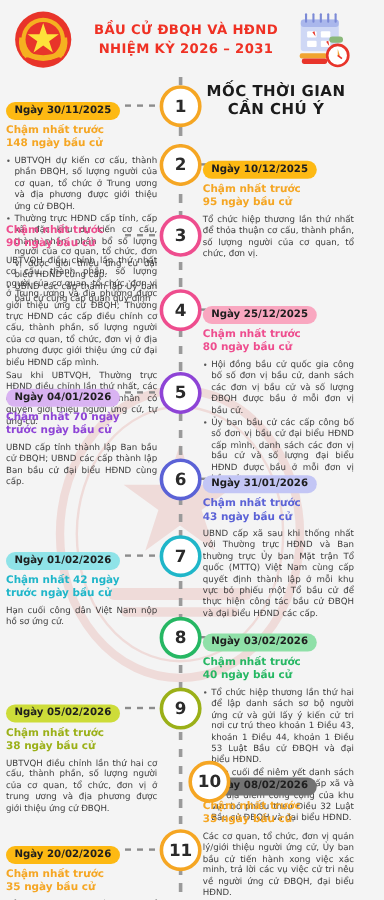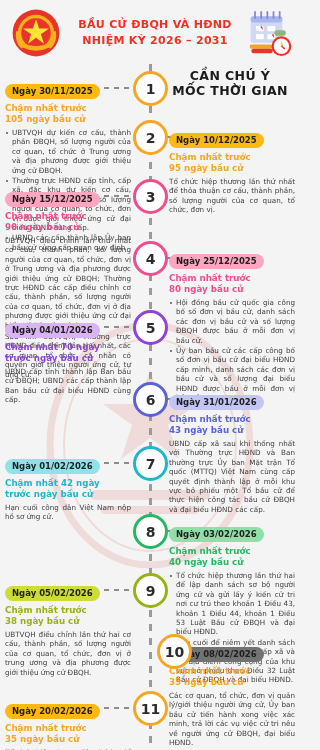--- a/index.html
+++ b/index.html
@@ -212,46 +212,46 @@
       <rect x="30" y="24" width="13" height="6" rx="3" fill="#8ab87a"></rect>
       <rect x="2" y="40" width="26" height="5" rx="2" fill="#f0a431"></rect>
       <rect x="4" y="45" width="24" height="5" rx="2" fill="#e8342a"></rect>
       <circle cx="38" cy="42" r="10" fill="#fff" stroke="#e8342a" stroke-width="2.5"></circle>
       <path d="M38 36 l2 6 l-2 1 Z" fill="#f0a431"></path>
       <line x1="38" y1="42" x2="42" y2="45" stroke="#e8342a" stroke-width="1.6"></line>
     </svg>
   </div>
 
   <div class="section-title">
+    <div>MỐC THỜI GIAN</div>
     <div>CẦN CHÚ Ý</div>
-    <div>MỐC THỜI GIAN</div>
   </div>
 
   <div class="spine"></div>
 
   <div id="timeline-root">
       <div class="node" style="top: 71px; border-color: rgb(245, 166, 35);">1</div>
       <div class="connector" style="top: 87px; left: 104px; width: 30px;"></div>
       <div class="entry left" style="top: 79px;"><div class="date-pill" style="background: rgb(253, 185, 19);">Ngày 30/11/2025</div><div class="deadline" style="color: rgb(245, 166, 35);">
           <div>Chậm nhất trước</div>
-          <div>105 ngày bầu cử</div>
+          <div>148 ngày bầu cử</div>
         </div><ul class="body-list">
           <li>UBTVQH dự kiến cơ cấu, thành phần ĐBQH, số lượng người của cơ quan, tổ chức ở Trung ương và địa phương được giới thiệu ứng cử ĐBQH.</li>
           <li>Thường trực HĐND cấp tỉnh, cấp xã, đặc khu dự kiến cơ cấu, thành phần, phân bổ số lượng người của cơ quan, tổ chức, đơn vị được giới thiệu ứng cử đại biểu HĐND cùng cấp.</li>
           <li>UBND các cấp thành lập Ủy ban bầu cử cùng cấp quan quy định</li>
         </ul></div>
       <div class="node" style="top: 120px; border-color: rgb(245, 166, 35);">2</div>
       <div class="connector" style="top: 136px; left: 167px; width: 32px;"></div>
       <div class="entry right" style="top: 128px;"><div class="date-pill" style="background: rgb(253, 185, 19);">Ngày 10/12/2025</div><div class="deadline" style="color: rgb(245, 166, 35);">
           <div>Chậm nhất trước</div>
           <div>95 ngày bầu cử</div>
         </div><p class="body-text">Tổ chức hiệp thương lần thứ nhất để thỏa thuận cơ cấu, thành phần, số lượng người của cơ quan, tổ chức, đơn vị.</p></div>
       <div class="node" style="top: 179px; border-color: rgb(238, 77, 142);">3</div>
       <div class="connector" style="top: 195px; left: 104px; width: 30px;"></div>
-      <div class="entry left" style="top: 187px;"><div class="date-pill" style="background: rgb(249, 167, 192);">Ngày 15/12/2025</div><div class="deadline" style="color: rgb(238, 77, 142);">
+      <div class="entry left" style="top: 187px;"><div class="deadline" style="color: rgb(238, 77, 142);">
           <div>Chậm nhất trước</div>
           <div>90 ngày bầu cử</div>
         </div><p class="body-text">UBTVQH điều chỉnh lần thứ nhất cơ cấu, thành phần, số lượng người của cơ quan, tổ chức, đơn vị ở Trung ương và địa phương được giới thiệu ứng cử ĐBQH; Thường trực HĐND các cấp điều chỉnh cơ cấu, thành phần, số lượng người của cơ quan, tổ chức, đơn vị ở địa phương được giới thiệu ứng cử đại biểu HĐND cấp mình.</p><p class="body-text">Sau khi UBTVQH, Thường trực HĐND điều chỉnh lần thứ nhất, các cơ quan, tổ chức, cá nhân có quyền giới thiệu người ứng cử, tự ứng cử.</p></div>
       <div class="node" style="top: 241px; border-color: rgb(238, 77, 142);">4</div>
       <div class="connector" style="top: 257px; left: 167px; width: 32px;"></div>
       <div class="entry right" style="top: 249px;"><div class="date-pill" style="background: rgb(249, 167, 192);">Ngày 25/12/2025</div><div class="deadline" style="color: rgb(238, 77, 142);">
           <div>Chậm nhất trước</div>
           <div>80 ngày bầu cử</div>
         </div><ul class="body-list">
           <li>Hội đồng bầu cử quốc gia công bố số đơn vị bầu cử, danh sách các đơn vị bầu cử và số lượng ĐBQH được bầu ở mỗi đơn vị bầu cử.</li>

